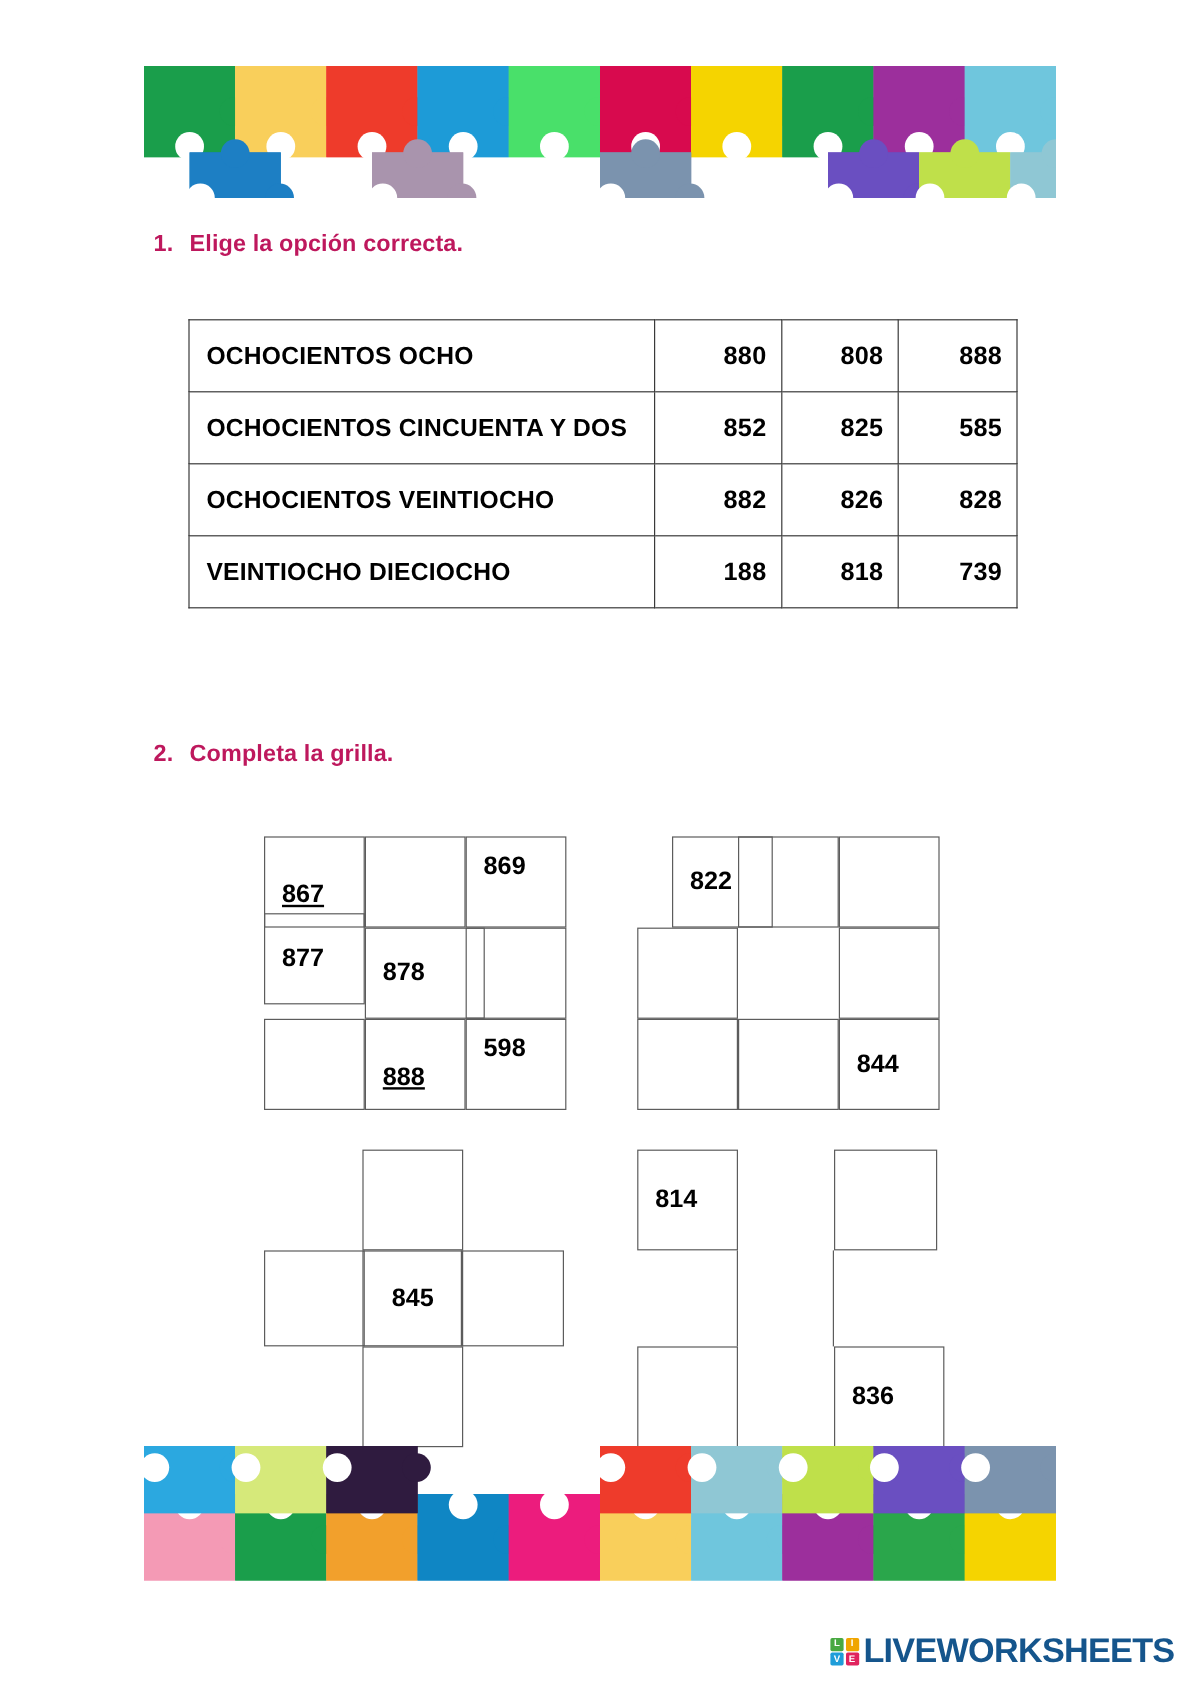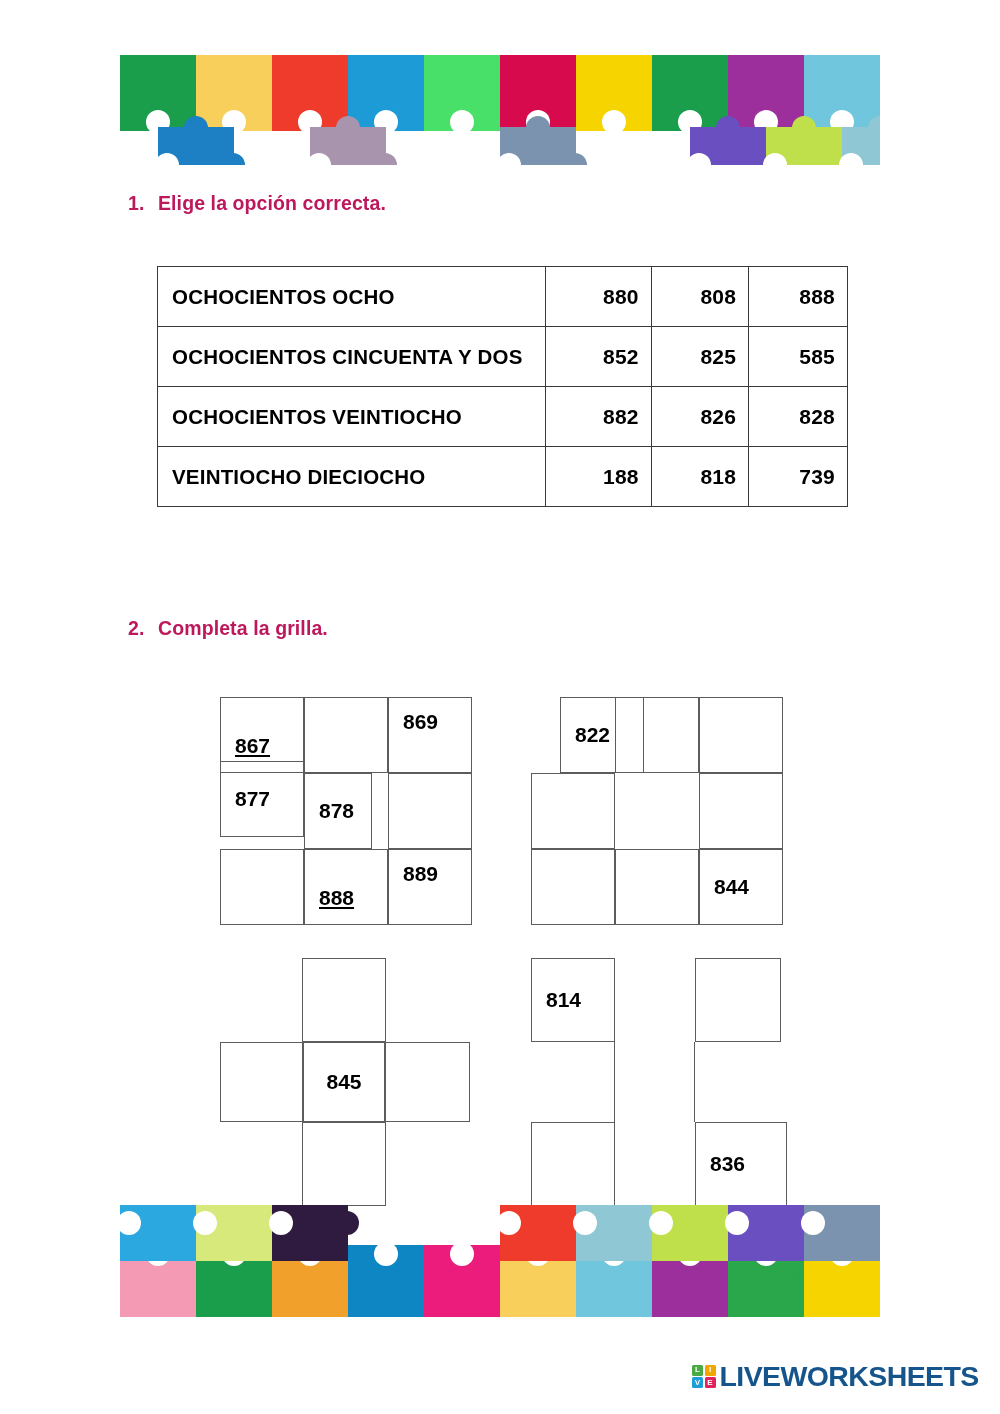--- a/index.html
+++ b/index.html
@@ -297,34 +297,34 @@
     </div>
   <div class="cell" style="left:84px;  top:0px;   width:84px; height:76px;">
       <span class="mid"></span>
     </div>
   <div class="cell" style="left:168px; top:0px;   width:84px; height:76px;">
       <span class="high">869</span>
     </div>
   <div class="cell" style="left:0px;   top:64px;  width:84px; height:76px;">
       <span class="mid">877</span>
     </div>
-  <div class="cell" style="left:84px;  top:76px;  width:68px; height:76px;">
+  <div class="cell" style="left:84px;  top:76px;  width:100px; height:76px;">
       <span class="mid">878</span>
     </div>
   <div class="cell" style="left:168px; top:76px;  width:84px; height:76px;">
       <span class="mid"></span>
     </div>
   <div class="cell" style="left:0px;   top:152px; width:84px; height:76px;">
       <span class="mid"></span>
     </div>
   <div class="cell" style="left:84px;  top:152px; width:84px; height:76px;">
       <span class="low">888</span>
     </div>
   <div class="cell" style="left:168px; top:152px; width:84px; height:76px;">
-      <span class="high">889</span>
+      <span class="high">598</span>
     </div>
 </div>
 
 <div class="gridbox" id="grid-822" style="left:531px; top:697px; width:252px; height:228px;">
   <div class="cell" style="left:0px;   top:0px;   width:84px; height:76px;margin-left:29px;">
       <span class="mid">822</span>
     </div>
   <div class="cell" style="left:84px;  top:0px;   width:84px; height:76px;">
       <span class="mid"></span>
     </div>

